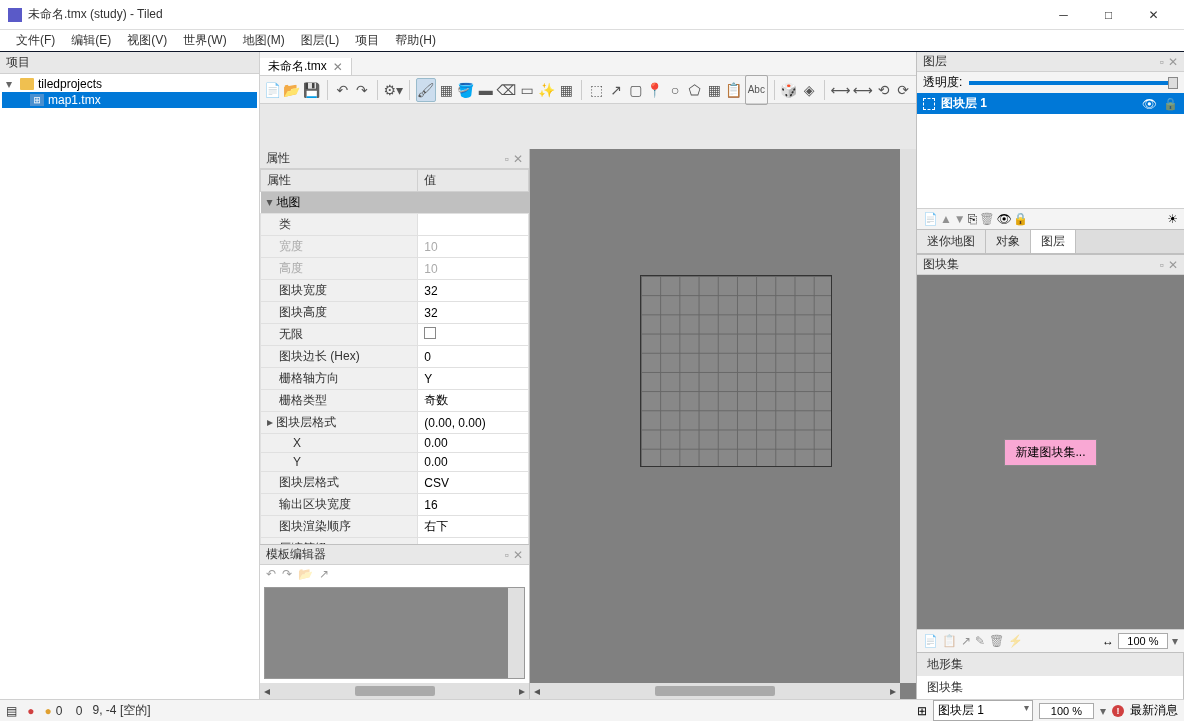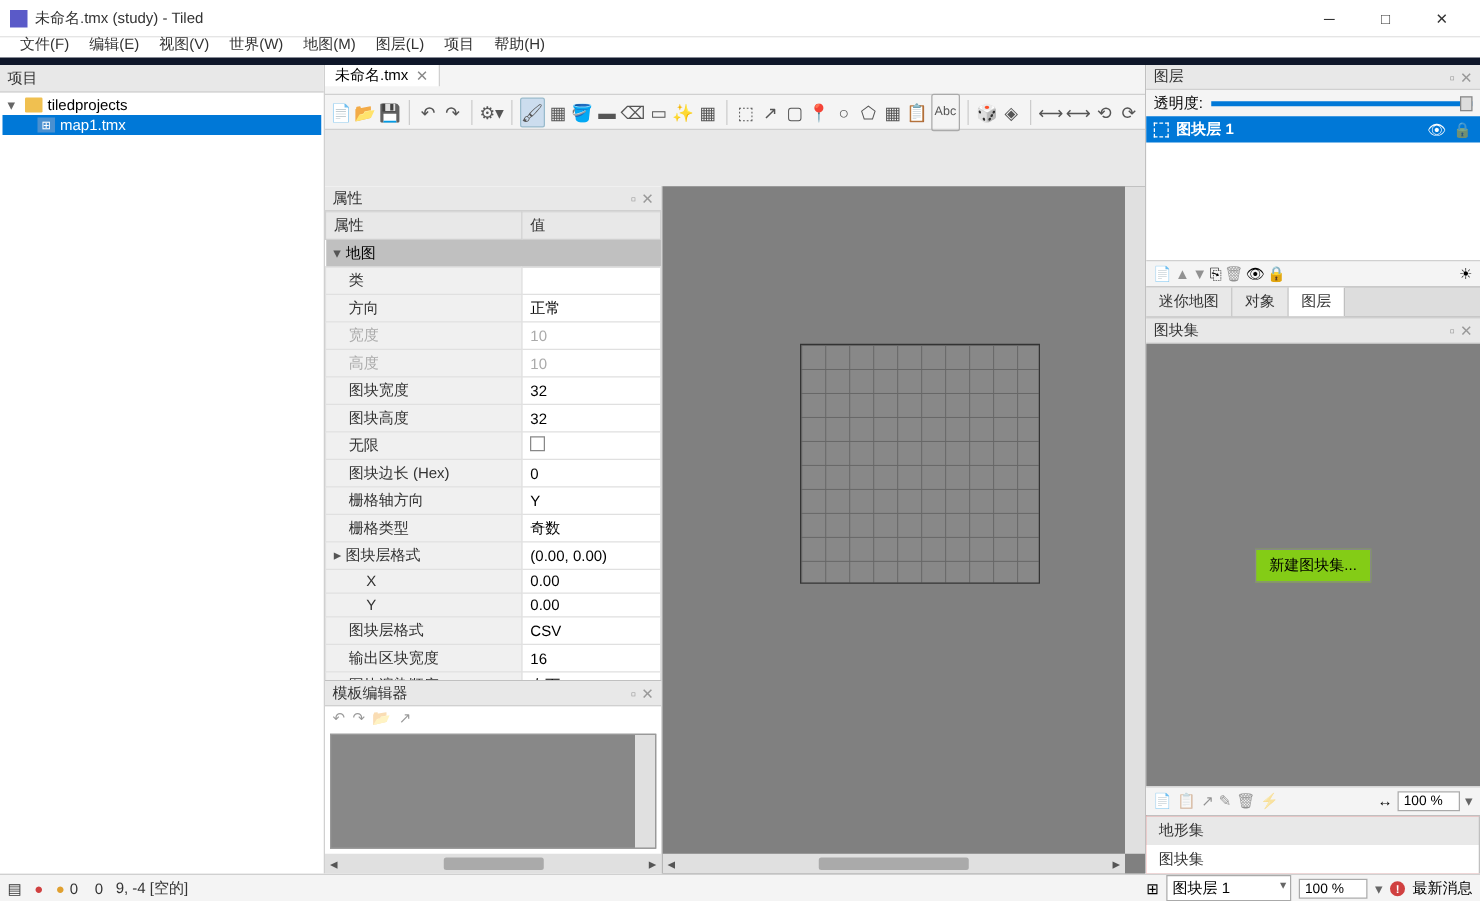--- a/index.html
+++ b/index.html
@@ -2,33 +2,33 @@
 <html><head>
 <meta charset="utf-8">
 <style>
 * { margin: 0; padding: 0; box-sizing: border-box; font-family: "Microsoft YaHei", "Segoe UI", sans-serif; font-size: 12px; }
 body { width: 1184px; height: 721px; overflow: hidden; background: #f0f0f0; display: flex; flex-direction: column; }
 .titlebar { height: 30px; background: #fff; display: flex; align-items: center; padding: 0 8px; border-bottom: 1px solid #ddd; }
 .titlebar .app-icon { width: 14px; height: 14px; background:#5a5ac8; margin-right: 6px; }
 .titlebar .title { flex: 1; color: #333; }
 .win-controls { display: flex; gap: 0; }
 .win-btn { width: 45px; height: 28px; display: flex; align-items: center; justify-content: center; color:#333; }
-.menubar { height: 22px; background: #fff; display: flex; align-items: flex-end; padding: 0 8px; gap: 0; border-bottom: 6px solid #0f172a; }
+.menubar { height: 22px; background: #fff; display: flex; align-items: center; padding: 0 8px; gap: 0; border-bottom: 1px solid #0f172a; }
 .menu-item { padding: 2px 8px; color: #333; }
 .content { flex: 1; display: flex; overflow: hidden; }
 .left-panel { width: 260px; background: #fff; border-right: 1px solid #d0d0d0; display: flex; flex-direction: column; }
 .panel-header { background: #e8e8e8; padding: 2px 6px; font-size: 12px; border-bottom: 1px solid #d0d0d0; color:#333; }
 .tree { padding: 2px; }
 .tree-row { display: flex; align-items: center; padding: 1px 4px; gap: 4px; }
 .tree-caret { width: 10px; color:#666; }
 .folder-icon { width:14px;height:12px;background:#f0c050;border-radius:1px; }
 .file-icon { width:14px;height:12px;background:#4a90d0;font-size:9px;color:#fff;text-align:center;line-height:12px; }
 .tree-row.selected { background: #0078d7; color: #fff; }
 .center-panel { flex: 1; display: flex; flex-direction: column; background: #e8e8e8; min-width:0; }
-.doc-tabs { height: 24px; background: #f4f4f4; border-bottom: 1px solid #d0d0d0; display: flex; align-items: flex-start; }
+.doc-tabs { height: 24px; background: #f4f4f4; border-bottom: 1px solid #d0d0d0; display: flex; align-items: flex-end; }
 .doc-tab { display: flex; align-items: center; padding: 0 8px; background: #fff; border-right: 1px solid #d0d0d0; gap: 6px; }
 .doc-tab .close-x { color: #888; }
 .toolbar { height: 28px; background: #f4f4f4; border-bottom: 1px solid #d0d0d0; display: flex; align-items: center; padding: 0 4px; gap: 2px; }
 .tool-btn { width: 24px; height: 24px; display: flex; align-items: center; justify-content: center; border-radius: 2px; font-size: 14px; color:#555; }
 .tool-sep { width: 1px; height: 20px; background: #ccc; margin: 0 4px; }
 .tool-btn.active { background: #cde; border: 1px solid #9bc; }
 .workspace { flex: 1; display: flex; min-height: 0; margin-top: 45px; }
 .props-template-col { width: 270px; display: flex; flex-direction: column; border-right: 1px solid #c0c0c0; background:#e8e8e8; }
 .props-panel { flex: 1; display:flex; flex-direction:column; background: #fff; overflow: hidden; }
 .props-header { display:flex; align-items:center; justify-content:space-between; background:#e8e8e8; padding:1px 6px; border-bottom:1px solid #d0d0d0; }
@@ -63,24 +63,24 @@
 .layer-row { display:flex; align-items:center; background:#0078d7; color:#fff; padding:2px 6px; gap:6px; }
 .layer-grid-icon { width:12px;height:12px;border:1px dashed #fff; }
 .layer-visible { margin-left:auto; }
 .layer-toolbar { display:flex; gap:2px; padding:3px 6px; background:#f4f4f4; border-top:1px solid #d0d0d0; align-items:center; }
 .layer-toolbar .spacer { flex:1; }
 .panel-tabs { display:flex; background:#ddd; border-top:1px solid #c0c0c0; border-bottom:1px solid #c0c0c0; }
 .panel-tab { padding:3px 10px; background:#e8e8e8; border-right:1px solid #c0c0c0; color:#333;}
 .panel-tab.active { background:#fff; }
 .tileset-panel { flex:1; display:flex; flex-direction:column; background:#fff; }
 .tileset-body { flex:1; background:#808080; display:flex; align-items:center; justify-content:center; }
-.new-tileset-btn { background:#84cc16; border:1px solid #888; padding:4px 10px; }
+.new-tileset-btn { background:#f9a8d4; border:1px solid #888; padding:4px 10px; }
 .tileset-botbar { display:flex; gap:4px; padding:3px 6px; background:#f4f4f4; border-top:1px solid #d0d0d0; align-items:center; }
 .tileset-botbar .spacer { flex:1; }
-.zoom-input { width:50px; border:1px solid #aaa; padding:1px 4px; font-size:11px; }
+.zoom-input { width:50px; border:1px solid #aaa; padding:1px 4px; font-size:11px;text-align:center; }
 .bottom-tabs { display:flex; background:#ef4444; border-top:1px solid #c0c0c0;flex-direction:column; }
 .statusbar { height:22px; background:#f4f4f4; border-top:1px solid #d0d0d0; display:flex; align-items:center; padding:0 6px; gap:10px; }
 .status-seg { display:flex; align-items:center; gap:4px; color:#333; }
 .status-right { margin-left:auto; display:flex; align-items:center; gap:6px; }
 .dropdown { border:1px solid #aaa; background:#fff; padding:1px 16px 1px 4px; position:relative; min-width:100px; }
 .dropdown::after { content:"▾"; position:absolute; right:3px; top:1px; font-size:10px; color:#666; }
 .err-icon { width:12px;height:12px;border-radius:50%;background:#d04040;color:#fff;display:flex;align-items:center;justify-content:center;font-size:9px;font-weight:bold; }
 </style>
 </head>
 <body>
@@ -183,24 +183,20 @@
                 <tr>
                   <th>属性</th>
                   <th>值</th>
                 </tr>
             <tr>
                   <td colspan="2" class="prop-section"><span class="caret">▾</span><span>地图</span></td>
                 </tr>
             <tr class="prop-row">
                   <td>类</td>
                   <td></td>
-                </tr>
-            <tr class="prop-row">
-                  <td>方向</td>
-                  <td>正常</td>
                 </tr>
             <tr class="prop-row disabled">
                   <td>宽度</td>
                   <td>10</td>
                 </tr>
             <tr class="prop-row disabled">
                   <td>高度</td>
                   <td>10</td>
                 </tr>
             <tr class="prop-row">

